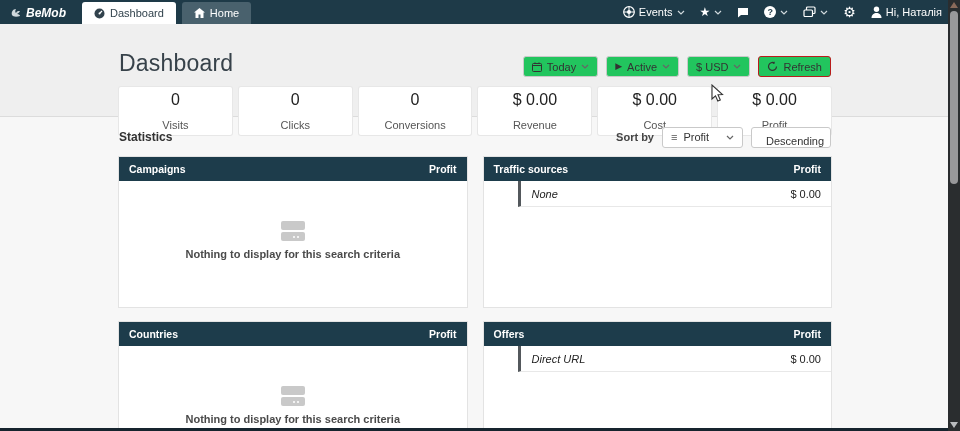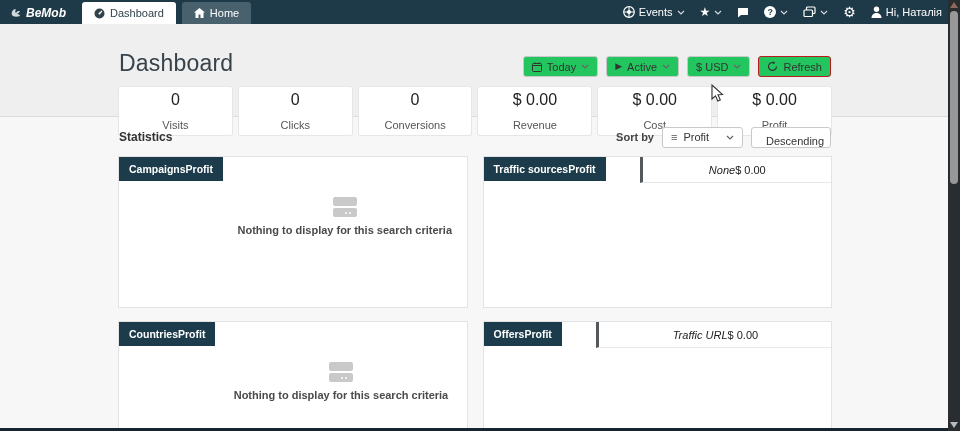--- a/index.html
+++ b/index.html
@@ -52,36 +52,36 @@
   .select-btn { display:flex; align-items:center; gap:6px; height:21px; padding:0 8px;
                 background:#fff; border:1px solid #c9c9c9; border-radius:3px; font-size:11px;
                 color:#333; cursor:pointer; font-family:inherit; }
   .select-btn .spacer { flex:1; }
   .w-profit { width:81px; }
   .w-desc { width:80px;align-items:flex-end; }
 
   .panel-grid { position:absolute; top:157px; left:119px; width:712px; height:274px;
                 display:grid; grid-template-columns:1fr 1fr; grid-template-rows:150px 240px;
                 column-gap:17px; row-gap:15px; }
-  .panel { background:#fff; box-shadow:0 0 0 1px #e3e3e3; display:flex; flex-direction:row; }
+  .panel { background:#fff; box-shadow:0 0 0 1px #e3e3e3; display:flex; flex-direction:column; }
   .panel-header { height:24px; background:#1d3c4b; color:#fff; display:flex;
                   align-items:center; justify-content:space-between; padding:0 10px;
                   font-size:10.5px; font-weight:bold; }
   .panel-body { flex:1; background:#fff; }
   .empty-state { display:flex; flex-direction:column; align-items:center; padding-top:40px;font-weight:bold; }
   .empty-icon { width:26px; height:21px; position:relative; margin-bottom:6px; }
   .empty-icon .disk { position:absolute; left:1px; width:24px; height:9px;
                       background:#c9c9c9; border-radius:2px; }
   .empty-icon .disk.top { top:0; }
   .empty-icon .disk.bottom { top:11px; }
   .empty-icon .dot { position:absolute; width:2px; height:2px; border-radius:50%;
                      background:#fff; top:14.5px; }
   .empty-icon .dot.d1 { left:13px; } .empty-icon .dot.d2 { left:17px; }
   .empty-text { font-size:11px; color:#4a4a4a; }
-  .data-row { height:26px; display:flex; align-items:center; justify-content:center;
+  .data-row { height:26px; display:flex; align-items:center; justify-content:space-between;
               border-left:3px solid #53585c; border-bottom:1px solid #e8e8e8;
               padding:0 10px 0 11px; cursor:pointer;margin-left:34px; }
   .row-name { font-size:11px; font-style:italic; color:#222; }
   .row-value { font-size:11px; color:#222; }
 
   
   .scrollbar { position:absolute; top:0; right:0; width:12px; height:431px; background:#2a2d2f; }
   .sb-up { position:absolute; top:2px; left:2px; width:0; height:0;
            border-left:4px solid transparent; border-right:4px solid transparent;
            border-bottom:6px solid #8a6a5a; }
@@ -321,21 +321,21 @@
       </div>
     </div>
 
     <div class="panel">
       <div class="panel-header">
         <span>Offers</span>
         <span>Profit</span>
       </div>
       <div class="panel-body">
         <div class="data-row">
-          <span class="row-name">Traffic URL</span>
+          <span class="row-name">Direct URL</span>
           <span class="row-value">$ 0.00</span>
         </div>
       </div>
     </div>
 
   </div>
 
   <div class="scrollbar">
     <div class="sb-up"></div>
     <div class="sb-thumb"></div>

